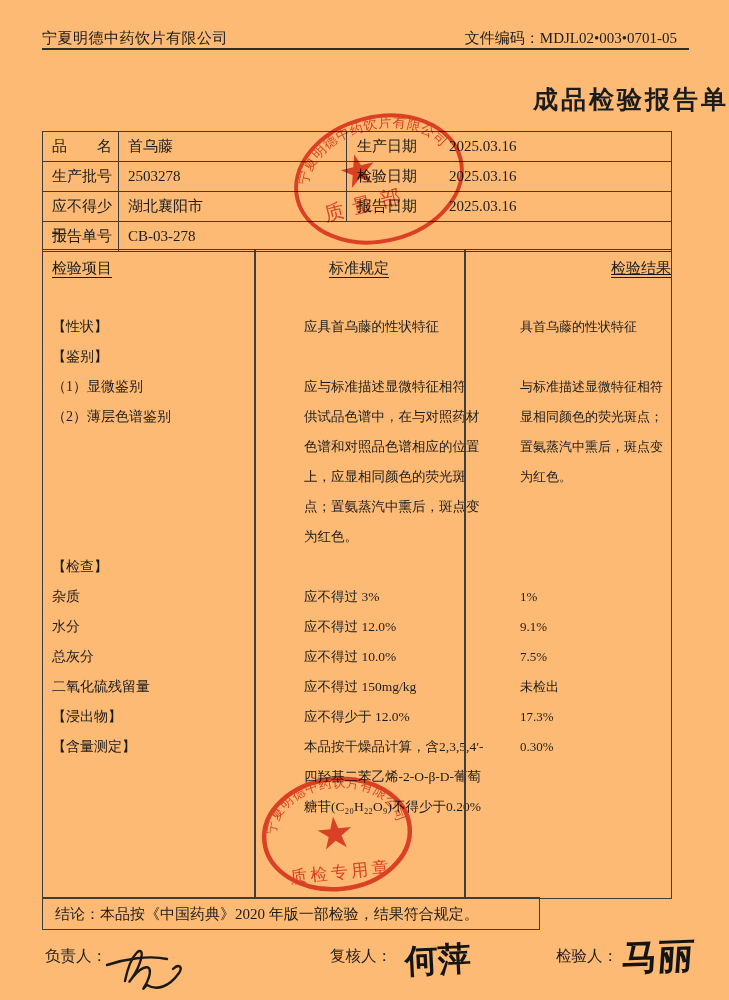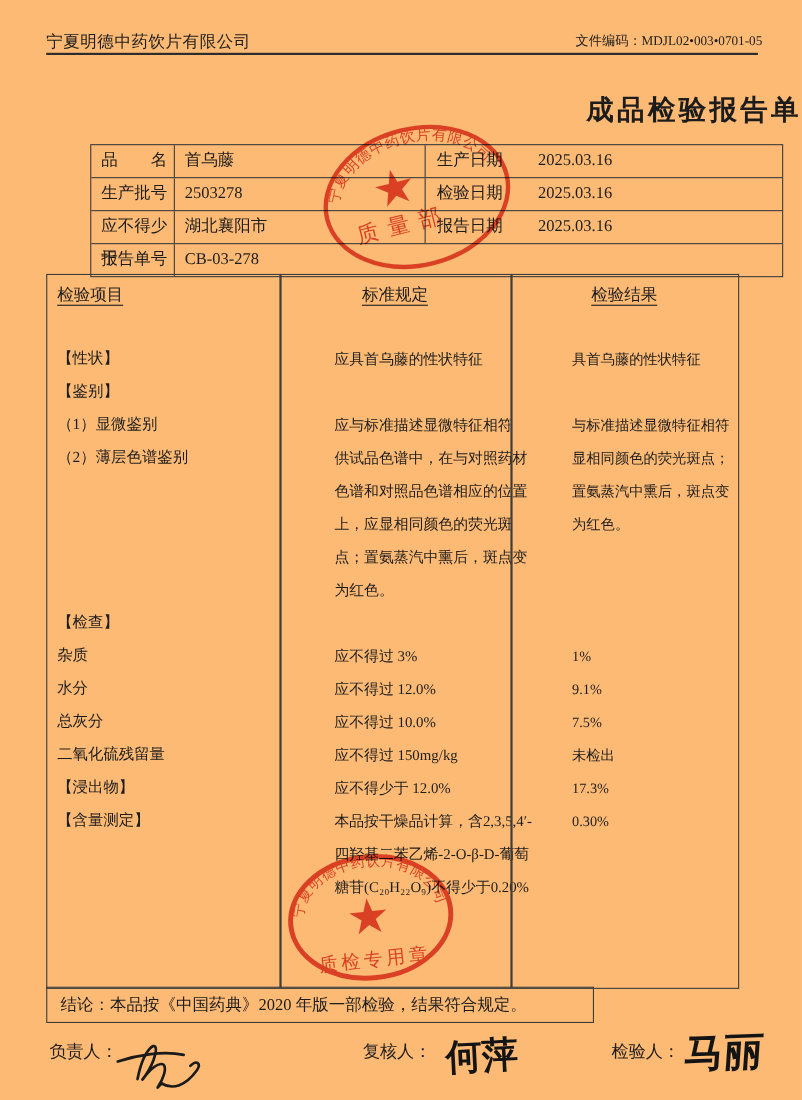--- a/index.html
+++ b/index.html
@@ -4,44 +4,44 @@
 <style>
   html,body{margin:0;padding:0;background:#e8e8e8;}
   .page{
     position:relative;width:729px;height:1000px;background:#fdba74;
     margin:0 auto;overflow:hidden;
     font-family:"Liberation Serif","DejaVu Serif",serif;
     color:#1c1c1c;
   }
   
   .company{position:absolute;left:42px;top:29px;font-size:15px;letter-spacing:.5px;}
-  .doccode{position:absolute;right:36px;top:29px;font-size:12px;}
+  .doccode{position:absolute;right:52px;top:29px;font-size:15px;}
   .headrule{position:absolute;left:42px;right:40px;top:48px;height:2px;background:#2d2d2d;}
   .title{position:absolute;left:0;right:0;top:83px;text-align:right;
          font-size:25px;font-weight:bold;letter-spacing:3px;}
   
   .info-table{position:absolute;left:42px;top:131px;width:628px;
-              border:1.5px solid #3d3d3d;font-size:15px;margin-left:40px;}
+              border:1.5px solid #3d3d3d;font-size:15px;}
   .irow{display:flex;height:29px;line-height:29px;border-bottom:1.5px solid #3d3d3d;}
   .irow:last-child{border-bottom:none;}
   .ilabel{width:76px;border-right:1.5px solid #3d3d3d;padding-left:9px;box-sizing:border-box;}
   .ivalue{width:228px;border-right:1.5px solid #3d3d3d;padding-left:9px;box-sizing:border-box;}
   .ivalue.span{flex:1;border-right:none;}
   .icell2{flex:1;display:flex;}
   .ilabel2{width:96px;padding-left:10px;box-sizing:border-box;}
   .ivalue2{flex:1;padding-left:6px;}
   
   .main-table{position:absolute;left:42px;top:249px;width:628px;height:648px;
               border:1.5px solid #3d3d3d;}
   .vline{position:absolute;top:0;bottom:0;width:1.5px;background:#3d3d3d;}
   .vline.v1{left:211px;} .vline.v2{left:421px;}
   .mt-header{display:flex;height:44px;padding-top:9px;box-sizing:border-box;font-size:15px;}
   .h1{width:211px;padding-left:9px;box-sizing:border-box;}
   .h2{width:210px;text-align:center;box-sizing:border-box;}
-  .h3{flex:1;text-align:center;box-sizing:border-box;}
+  .h3{flex:1;text-align:right;box-sizing:border-box;text-decoration:underline;}
   .mt-header span{text-decoration:underline;text-underline-offset:4px;}
   .mt-body{line-height:30px;font-size:13.5px;}
   .mt-body .first{margin-top:18px;}
   .mrow{display:flex;gap:28px;}
   .c1{width:211px;padding-left:9px;box-sizing:border-box;font-size:14px;}
   .c2{width:210px;padding-left:22px;box-sizing:border-box;}
   .c3{flex:1;box-sizing:border-box;font-size:13px;}
   
   .conclusion{position:absolute;left:42px;top:897px;width:498px;height:33px;
               border:1.5px solid #3d3d3d;line-height:33px;padding-left:12px;

